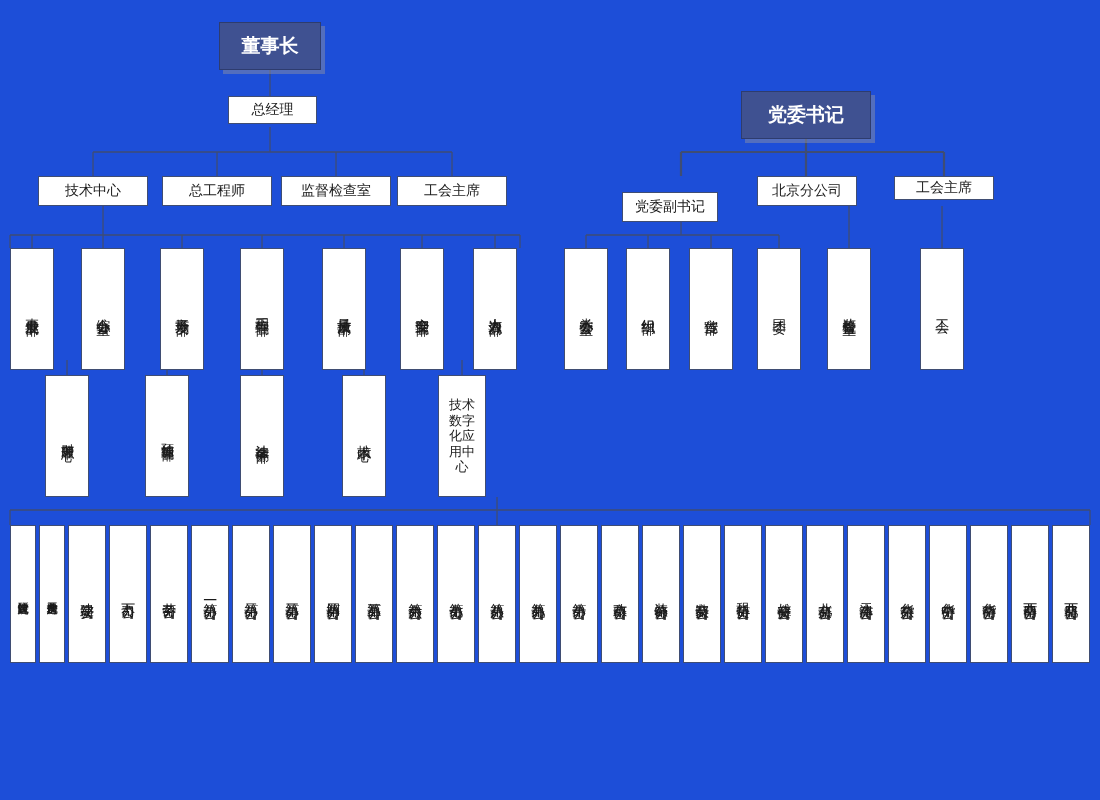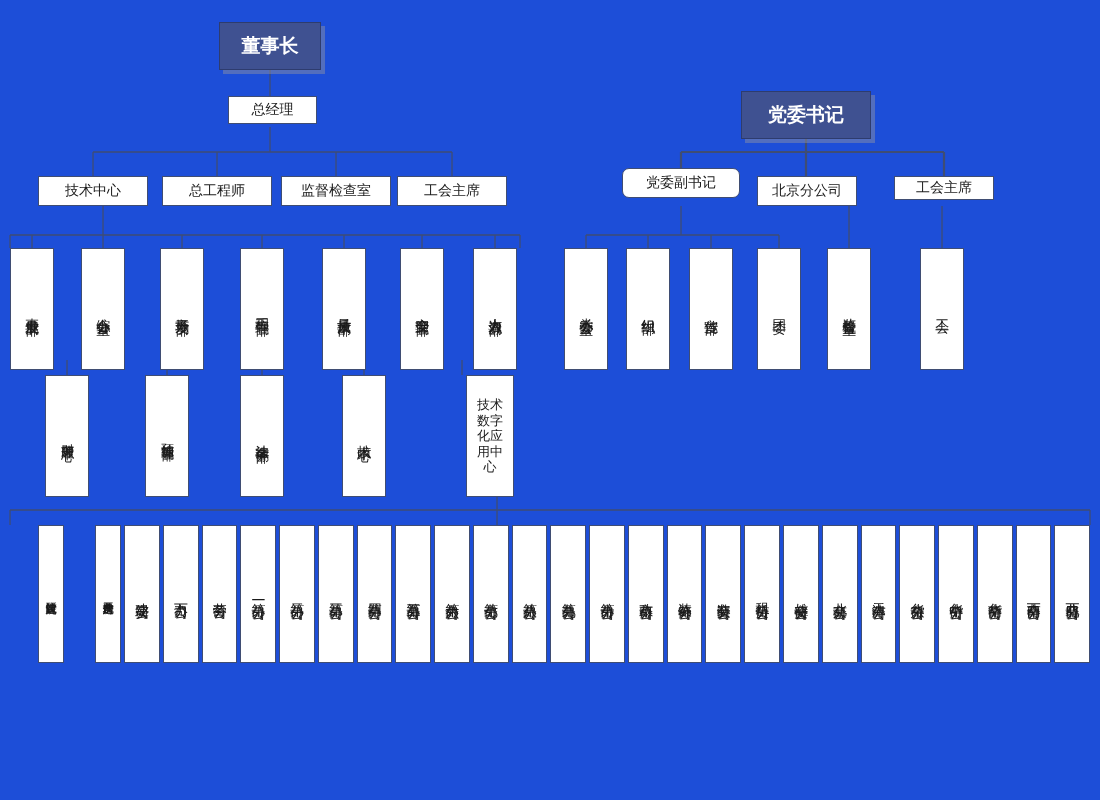--- a/index.html
+++ b/index.html
@@ -53,21 +53,20 @@
     text-orientation: upright;
     letter-spacing: 1px;
     padding: 4px 0;
   }
   .node.vert.small {
     font-size: 13px;
   }
   .node.vert.tiny {
     font-size: 11px;
     letter-spacing: 0px;
-    margin-left: 28px;
   }
   .node.horiz {
     padding: 2px 6px;
     white-space: nowrap;
   }
 </style>
 </head>
 <body>
 
 <div id="canvas">
@@ -149,21 +148,21 @@
   </div>
   <div class="node horiz" style="left:162px; top:176px; width:110px; height:30px;">
     <span>总工程师</span>
   </div>
   <div class="node horiz" style="left:281px; top:176px; width:110px; height:30px;">
     <span>监督检查室</span>
   </div>
   <div class="node horiz" style="left:397px; top:176px; width:110px; height:30px;">
     <span>工会主席</span>
   </div>
-  <div class="node horiz" style="left:622px; top:168px; width:118px; height:30px;border-radius:7px;">
+  <div class="node horiz" style="left:622px; top:192px; width:96px; height:30px;">
     <span>党委副书记</span>
   </div>
   <div class="node horiz" style="left:757px; top:176px; width:100px; height:30px;">
     <span>北京分公司</span>
   </div>
   <div class="node horiz" style="left:894px; top:176px; width:100px; height:24px;">
     <span>工会主席</span>
   </div>
 
   <div class="node vert" style="left:10px; top:248px; width:44px; height:122px;">

